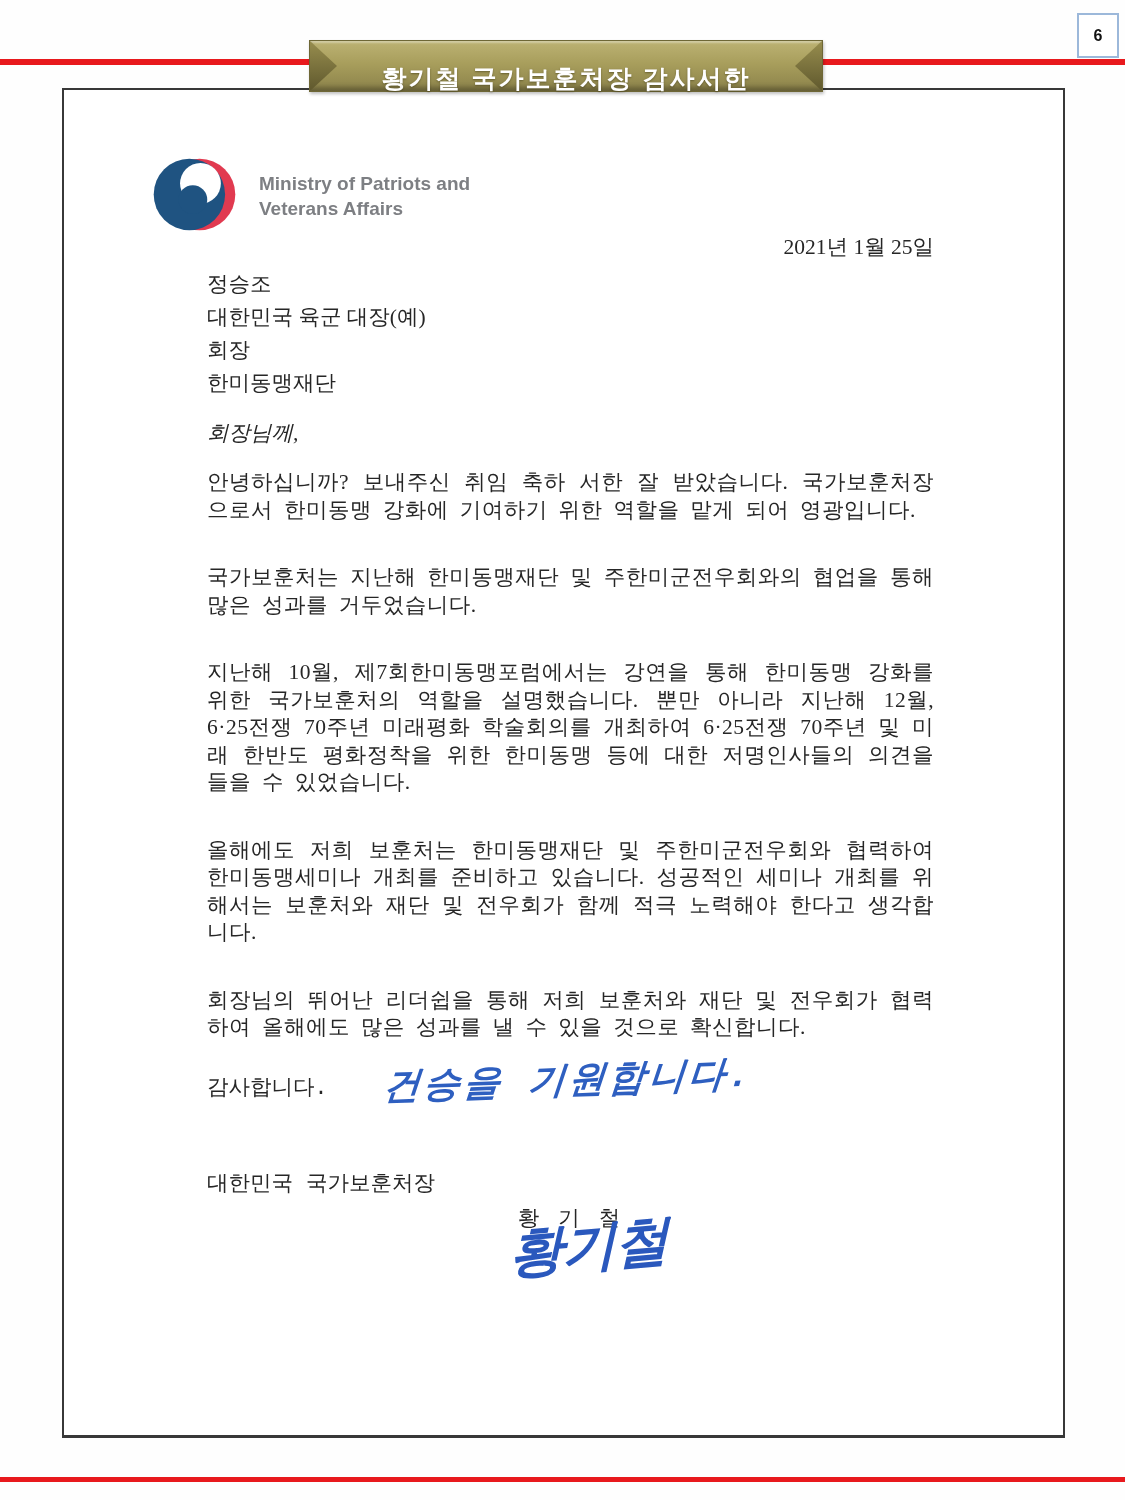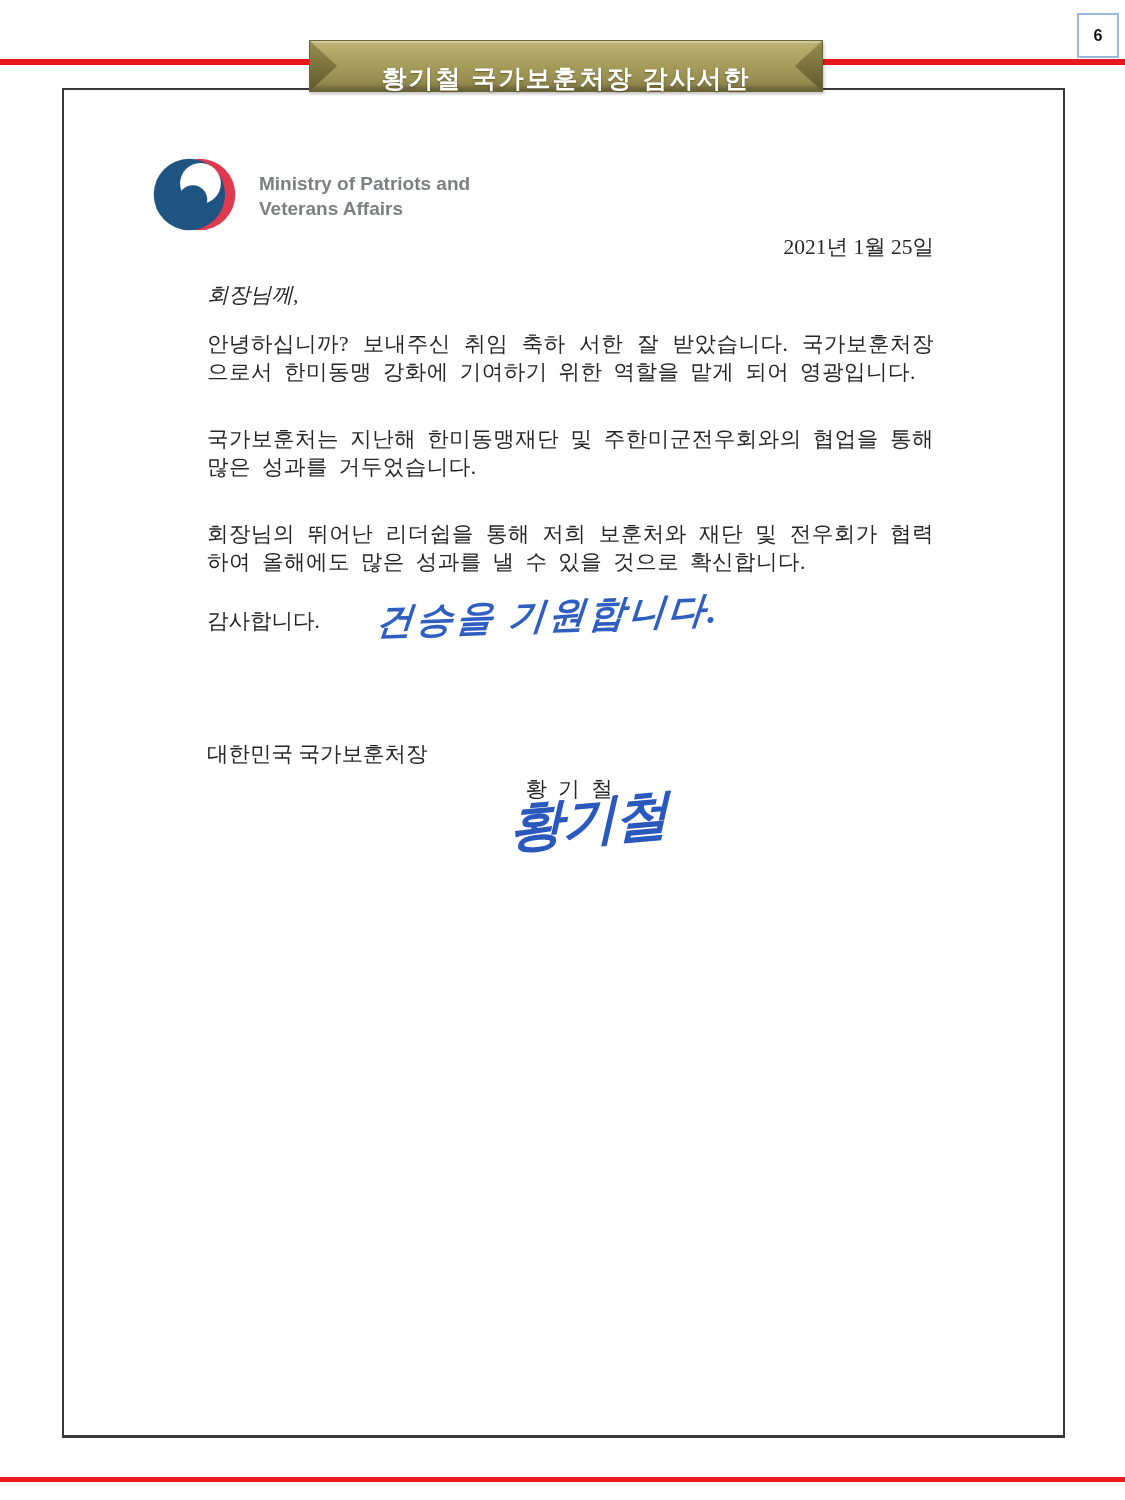--- a/index.html
+++ b/index.html
@@ -64,29 +64,29 @@
   }
   .date-line { text-align:right; line-height:30px; }
   .recipient { margin-top:6px; }
   .recipient .r-line { line-height:33px; }
   .salutation { margin-top:20px; line-height:27px;font-style:italic; }
   p.para {
     margin:40px 0 0 0; line-height:27.5px; text-align:justify;
     word-spacing:5px; letter-spacing:0.5px;
   }
   p.para.first { margin-top:22px; }
-  .closing-row { margin-top:30px; display:flex; align-items:flex-start; }
+  .closing-row { margin-top:30px; display:flex; align-items:center;font-family:Liberation Mono, monospace; }
   .closing-text { line-height:30px; flex:0 0 auto; }
   .handwritten-note {
     margin-left:56px; margin-top:-12px; flex:0 0 auto;
     font-style:italic; font-weight:600; font-size:37px; line-height:44px;
     color:#2e5fc0; letter-spacing:3px;
     transform:rotate(-2deg) skewX(-7deg);
   }
-  .signature { margin-top:100px; }
+  .signature { margin-top:64px;font-family:Liberation Mono, monospace; }
   .signature-title { line-height:32px; }
   .signature-row { display:flex; align-items:center; margin-top:3px;flex-direction:column; }
   .signature-name { line-height:32px; letter-spacing:3px; flex:0 0 auto; }
   .signature-script {
     margin-left:36px; margin-top:-14px; flex:0 0 auto;
     font-style:italic; font-weight:700; font-size:54px; line-height:60px;
     color:#2a58bd; letter-spacing:-1px;
     transform:rotate(-5deg) skewX(-4deg);
   }
 </style>
@@ -116,25 +116,33 @@
     <div class="ministry-name">
       <div>Ministry of Patriots and</div>
       <div>Veterans Affairs</div>
     </div>
   </div>
 
   <div class="content">
 
     <div class="date-line">2021년 1월 25일</div>
 
+    <div class="recipient">
+      <div class="r-line">정승조</div>
+      <div class="r-line">대한민국 육군 대장(예)</div>
+      <div class="r-line">회장</div>
+      <div class="r-line">한미동맹재단</div>
+    </div>
 
     <div class="salutation">회장님께,</div>
 
     <p class="para first">안녕하십니까? 보내주신 취임 축하 서한 잘 받았습니다. 국가보훈처장으로서 한미동맹 강화에 기여하기 위한 역할을 맡게 되어 영광입니다.</p>
     <p class="para">국가보훈처는 지난해 한미동맹재단 및 주한미군전우회와의 협업을 통해 많은 성과를 거두었습니다.</p>
+    <p class="para">지난해 10월, 제7회한미동맹포럼에서는 강연을 통해 한미동맹 강화를 위한 국가보훈처의 역할을 설명했습니다. 뿐만 아니라 지난해 12월, 6·25전쟁 70주년 미래평화 학술회의를 개최하여 6·25전쟁 70주년 및 미래 한반도 평화정착을 위한 한미동맹 등에 대한 저명인사들의 의견을 들을 수 있었습니다.</p>
+    <p class="para">올해에도 저희 보훈처는 한미동맹재단 및 주한미군전우회와 협력하여 한미동맹세미나 개최를 준비하고 있습니다. 성공적인 세미나 개최를 위해서는 보훈처와 재단 및 전우회가 함께 적극 노력해야 한다고 생각합니다.</p>
     <p class="para">회장님의 뛰어난 리더쉽을 통해 저희 보훈처와 재단 및 전우회가 협력하여 올해에도 많은 성과를 낼 수 있을 것으로 확신합니다.</p>
 
     <div class="closing-row">
       <span class="closing-text">감사합니다.</span>
       <span class="handwritten-note">건승을 기원합니다.</span>
     </div>
 
     <div class="signature">
       <div class="signature-title">대한민국 국가보훈처장</div>
       <div class="signature-row">

